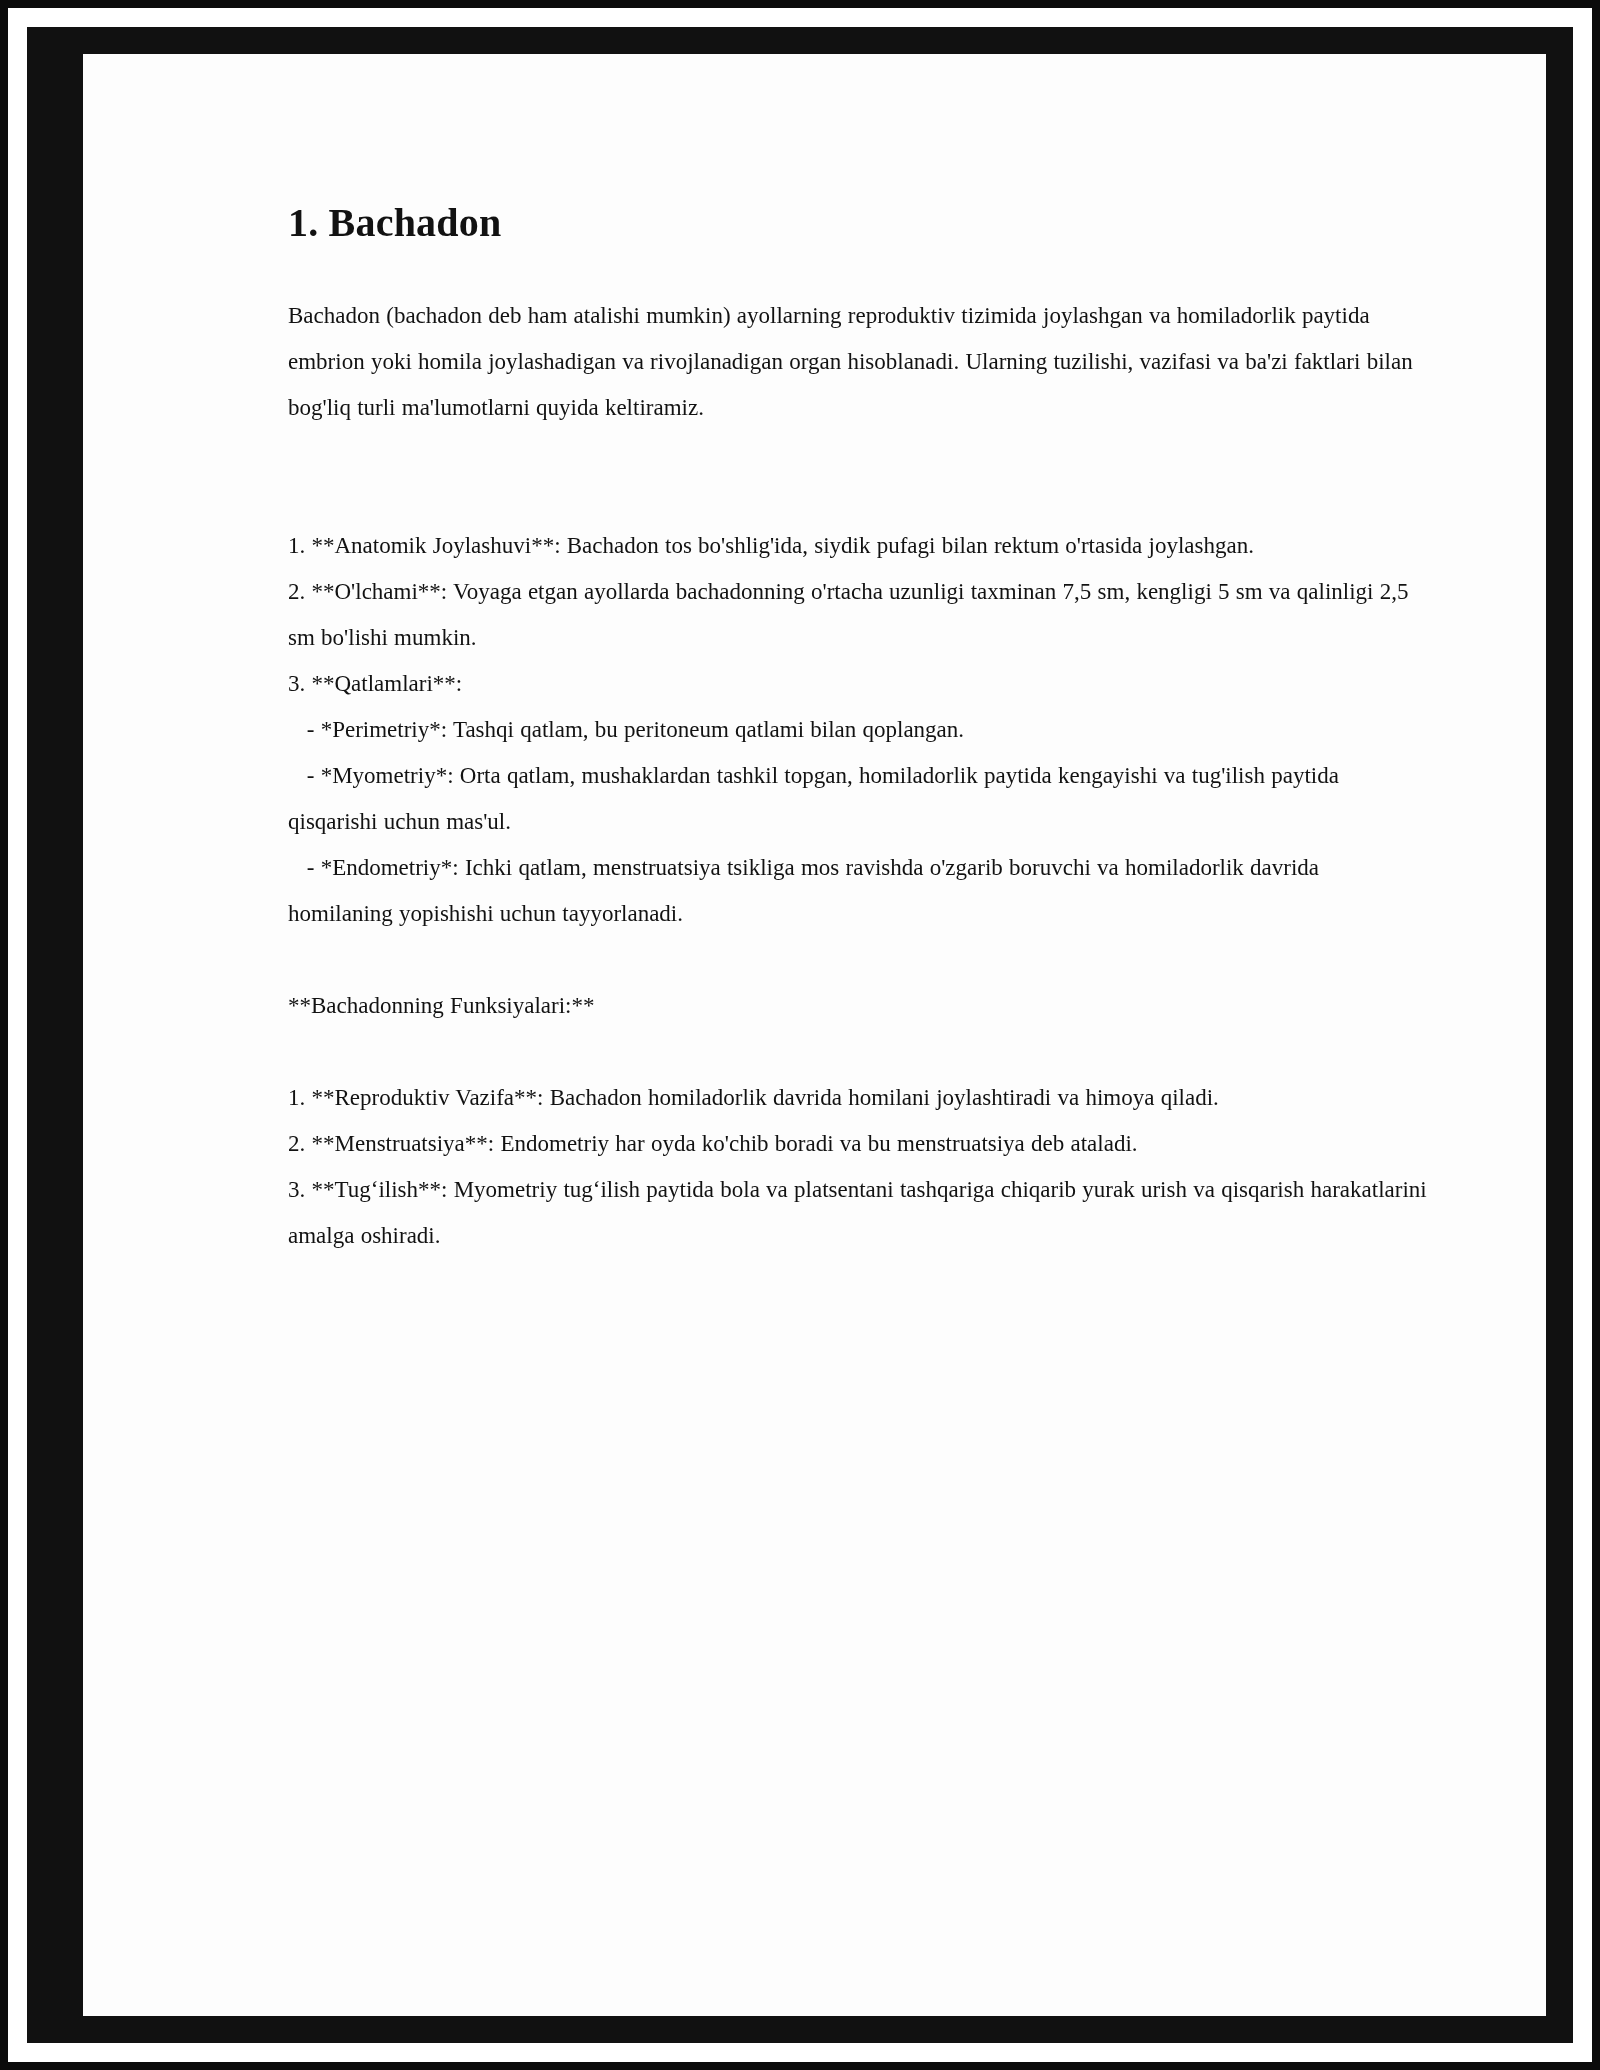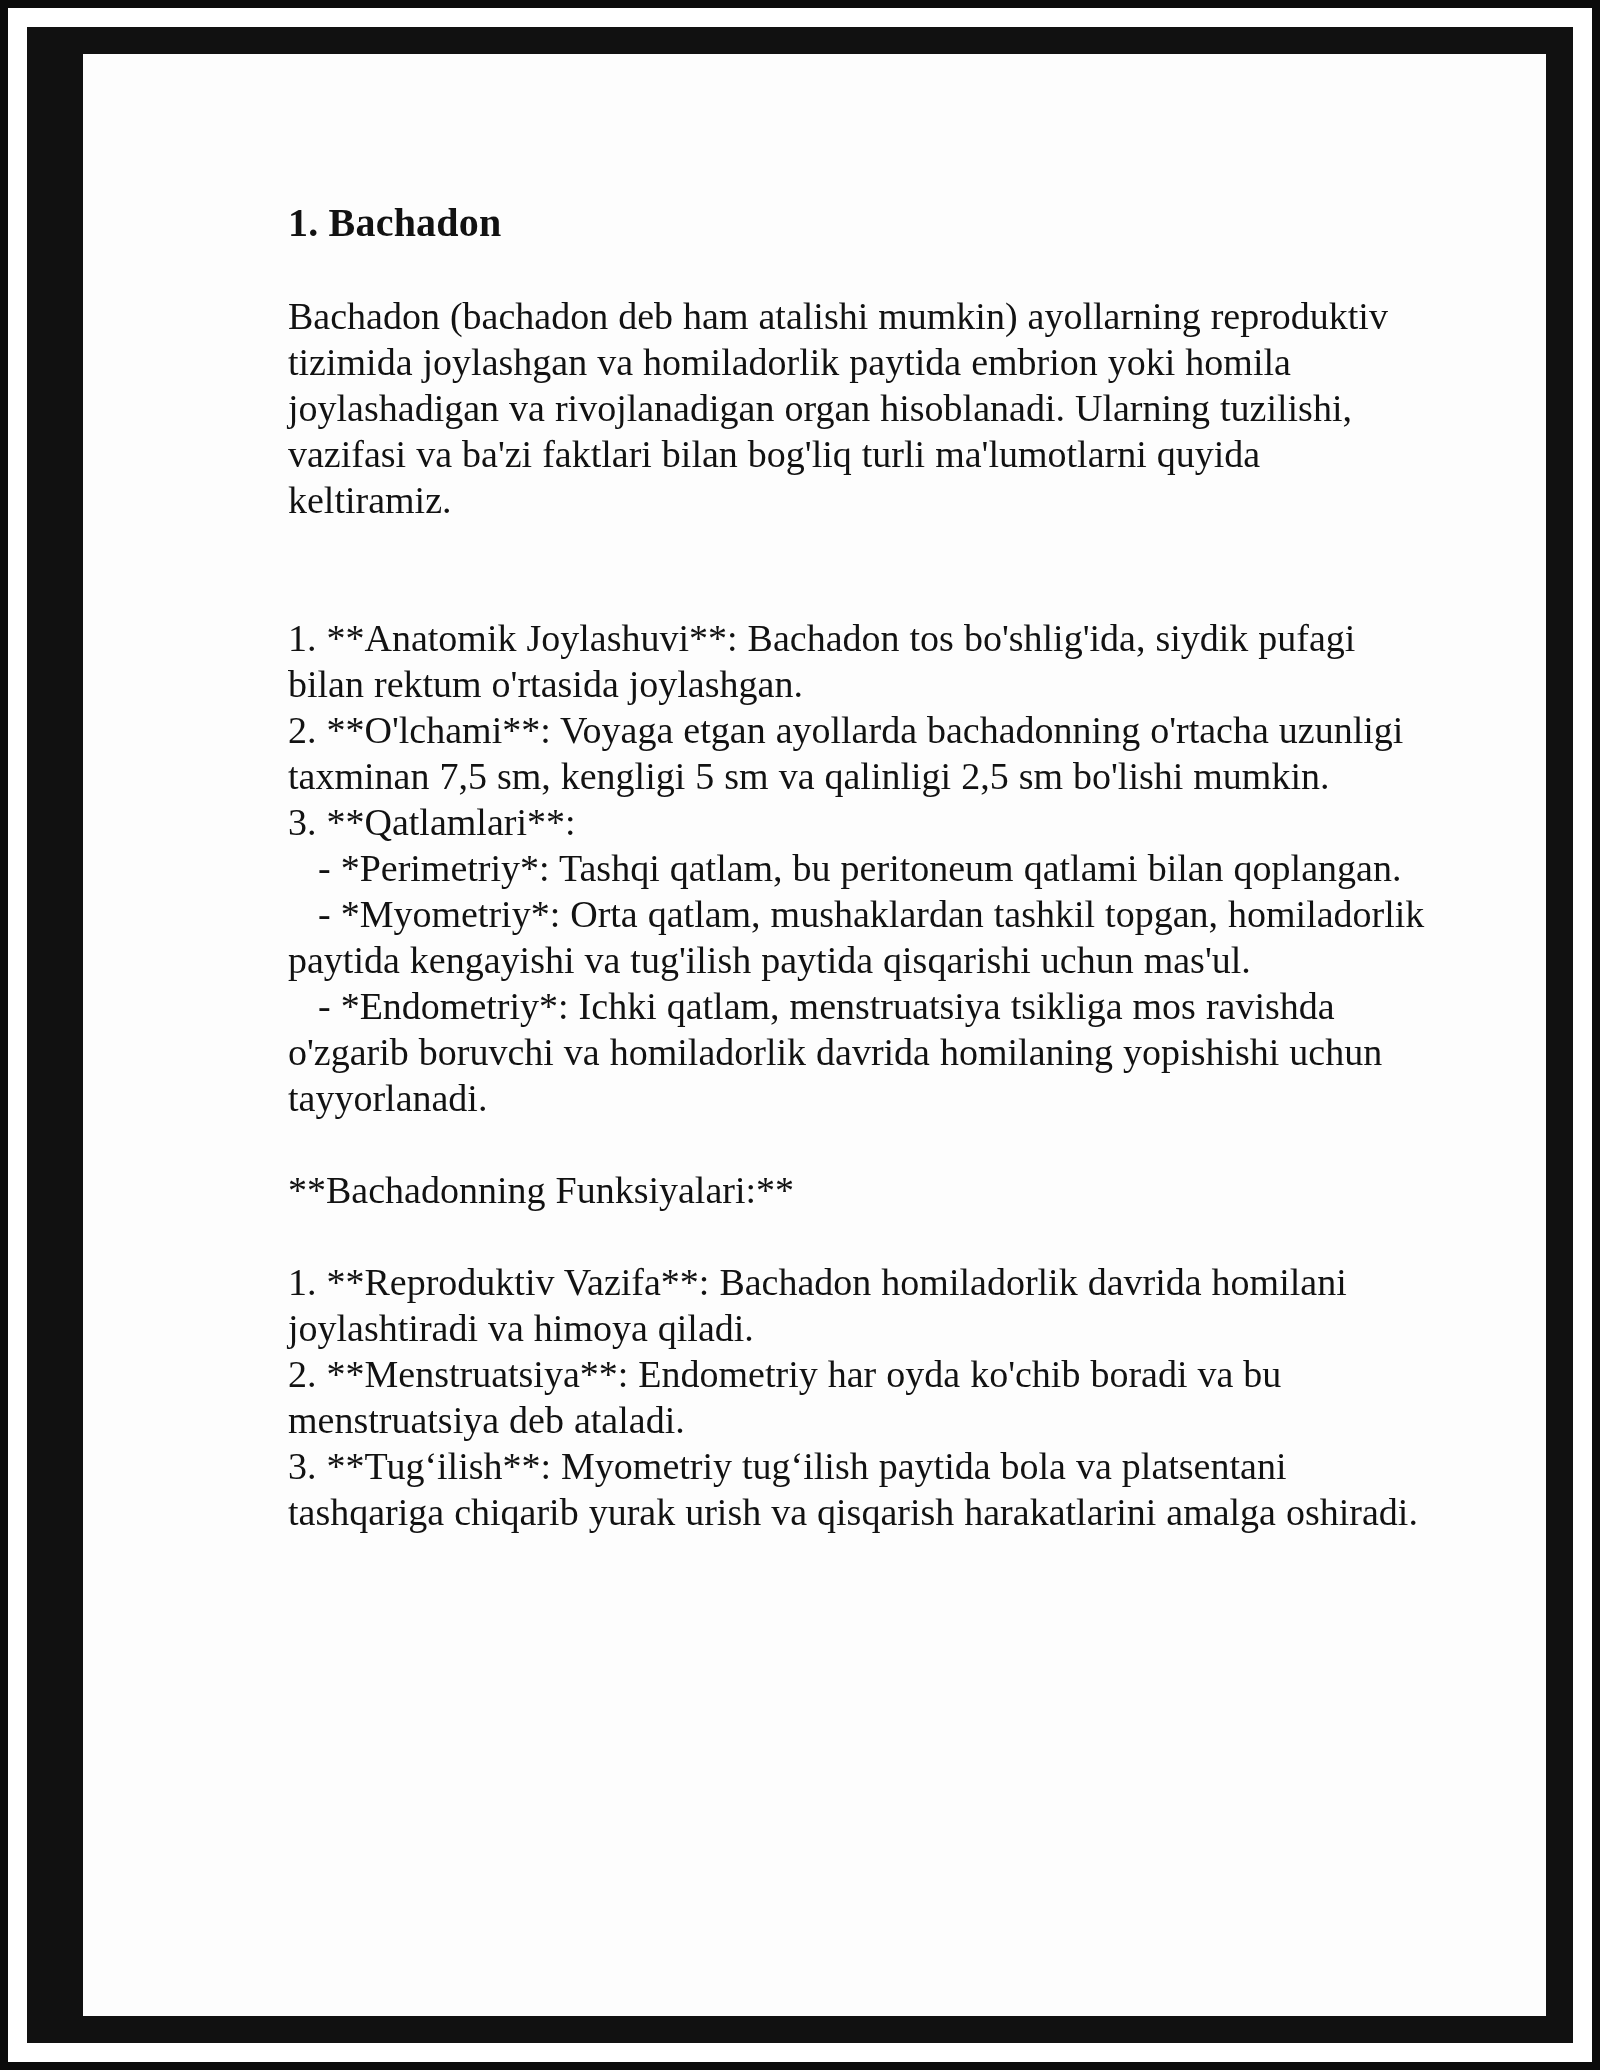--- a/index.html
+++ b/index.html
@@ -59,21 +59,21 @@
     color: #121212;
   }
   h1.doc-heading {
     font-size: 40px;
     font-weight: bold;
     line-height: 1.2;
     margin: 0 0 46px 0;
     letter-spacing: 0.2px;
   }
   .para {
-    font-size: 38px;
+    font-size: 23px;
     line-height: 46px;
     margin: 0;
     white-space: pre-wrap;
     word-spacing: 0.5px;
   }
   .spacer {
     height: 46px;
   }
 </style>
 </head>

